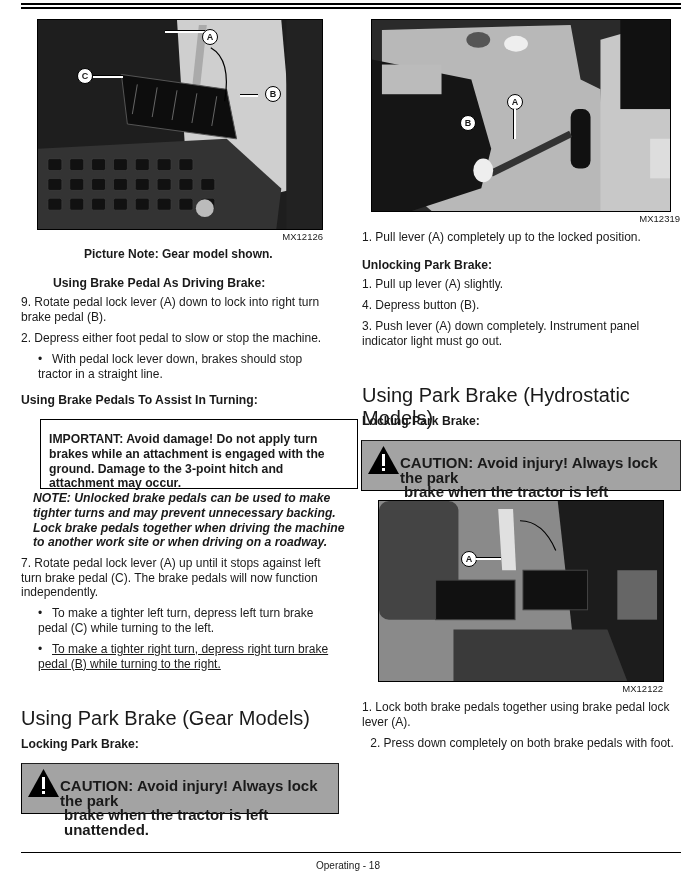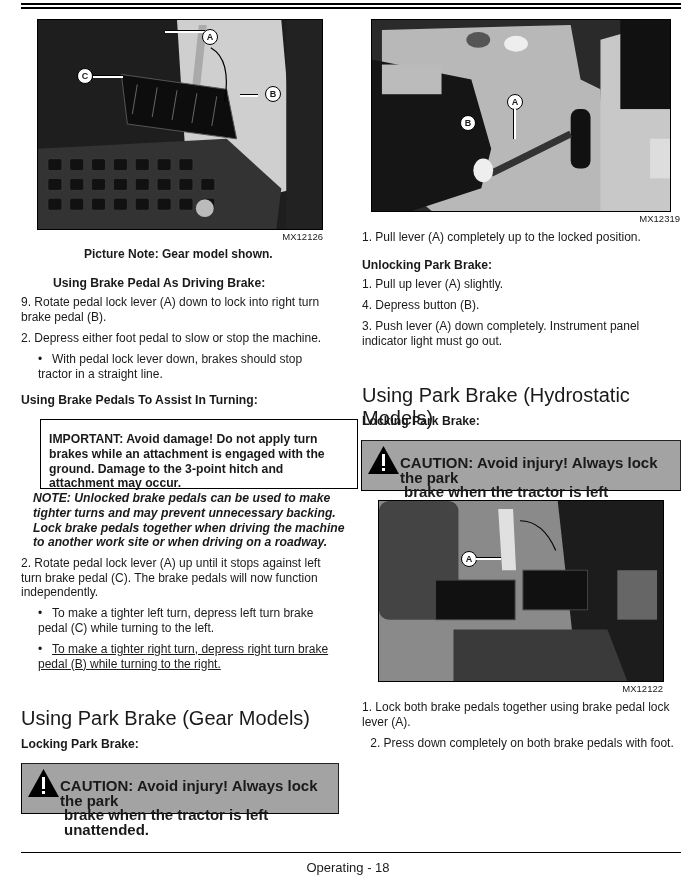--- a/index.html
+++ b/index.html
@@ -15,21 +15,21 @@
   .h-sub { font-size:12.2px; font-weight:bold; }
   .h-sec { font-size:20px; font-weight:normal; }
   .important { border:1.5px solid #000; box-sizing:border-box; padding:12px 8px; font-weight:bold; font-size:12.2px; line-height:14.8px;margin-left:18px; }
   .note { font-weight:bold; font-style:italic; font-size:12.2px; line-height:14.8px; }
   .caution { border:1.5px solid #000; border-color:#222 #222 #000 #000; background:#a3a3a3; box-sizing:border-box; font-weight:bold; font-size:15px; line-height:14.5px; }
   .caution .tri { position:absolute; left:5px; top:4px; width:33px; height:30px; }
   .caution .ctext { position:absolute; left:38px; top:15px; right:4px; }
   .caution .ctext2 { padding-left:4px; }
   .bullet { display:inline-block; width:14px; }
   .footline { left:21px; width:660px; height:1px; background:#000; }
-  .footer { font-size:13px; }
+  .footer { font-size:10px; }
 </style>
 </head>
 <body>
 
 <div class="abs topline" style="top:3px;"></div>
 <div class="abs topline" style="top:7px;"></div>
 
 <div class="abs photo" style="left:37px; top:19px; width:286px; height:211px;">
   <svg viewBox="0 0 286 211" preserveAspectRatio="none">
     <rect x="0" y="0" width="286" height="211" fill="#1e1e1e"></rect>
@@ -89,21 +89,21 @@
 <div class="abs txt" style="left:21px; top:295px; width:318px;">9.  Rotate pedal lock lever (A) down to lock into right turn brake pedal (B).</div>
 <div class="abs txt" style="left:21px; top:331px; width:318px;">2.  Depress either foot pedal to slow or stop the machine.</div>
 <div class="abs txt" style="left:38px; top:352px; width:300px;"><span class="bullet">•</span><span>With pedal lock lever down, brakes should stop tractor in a straight line.</span></div>
 
 <div class="abs h-sub" style="left:21px; top:393px;">Using Brake Pedals To Assist In Turning:</div>
 
 <div class="abs important" style="left:22px; top:419px; width:318px; height:70px;">IMPORTANT: Avoid damage! Do not apply turn brakes while an attachment is engaged with the ground. Damage to the 3-point hitch and attachment may occur.</div>
 
 <div class="abs note" style="left:21px; top:491px; width:324px;margin-left:12px;">NOTE: Unlocked brake pedals can be used to make tighter turns and may prevent unnecessary backing. Lock brake pedals together when driving the machine to another work site or when driving on a roadway.</div>
 
-<div class="abs txt" style="left:21px; top:556px; width:318px;">2.  Rotate pedal lock lever (A) up until it stops against left turn brake pedal (C). The brake pedals will now function independently.</div>
+<div class="abs txt" style="left:21px; top:556px; width:318px;">7.  Rotate pedal lock lever (A) up until it stops against left turn brake pedal (C). The brake pedals will now function independently.</div>
 <div class="abs txt" style="left:38px; top:606px; width:300px;"><span class="bullet">•</span><span>To make a tighter left turn, depress left turn brake pedal (C) while turning to the left.</span></div>
 <div class="abs txt" style="left:38px; top:642px; width:300px;text-decoration:underline;"><span class="bullet">•</span><span>To make a tighter right turn, depress right turn brake pedal (B) while turning to the right.</span></div>
 
 <div class="abs h-sec" style="left:21px; top:707px;">Using Park Brake (Gear Models)</div>
 <div class="abs h-sub" style="left:21px; top:737px;">Locking Park Brake:</div>
 
 <div class="abs caution" style="left:21px; top:763px; width:318px; height:51px;">
   <svg class="tri" viewBox="0 0 33 30">
     <polygon points="16.5,1 32,29 1,29" fill="#000"></polygon>
     <rect x="15" y="9" width="3" height="12" fill="#fff"></rect>

